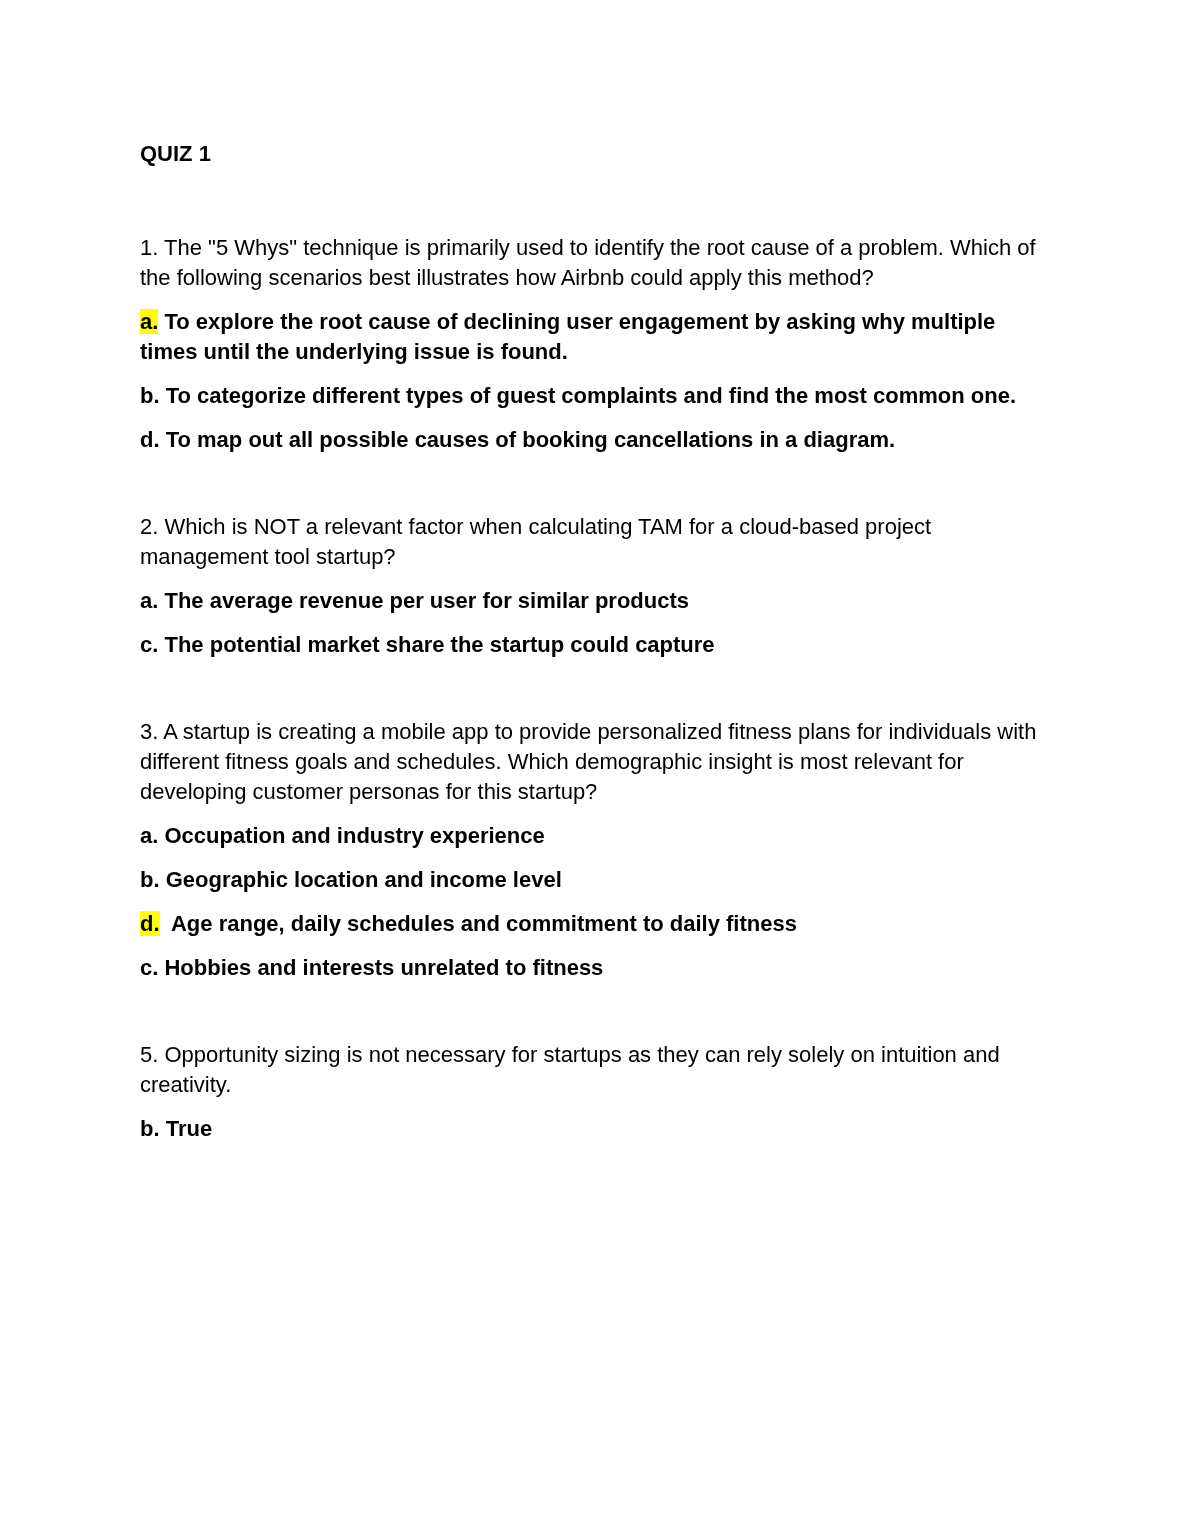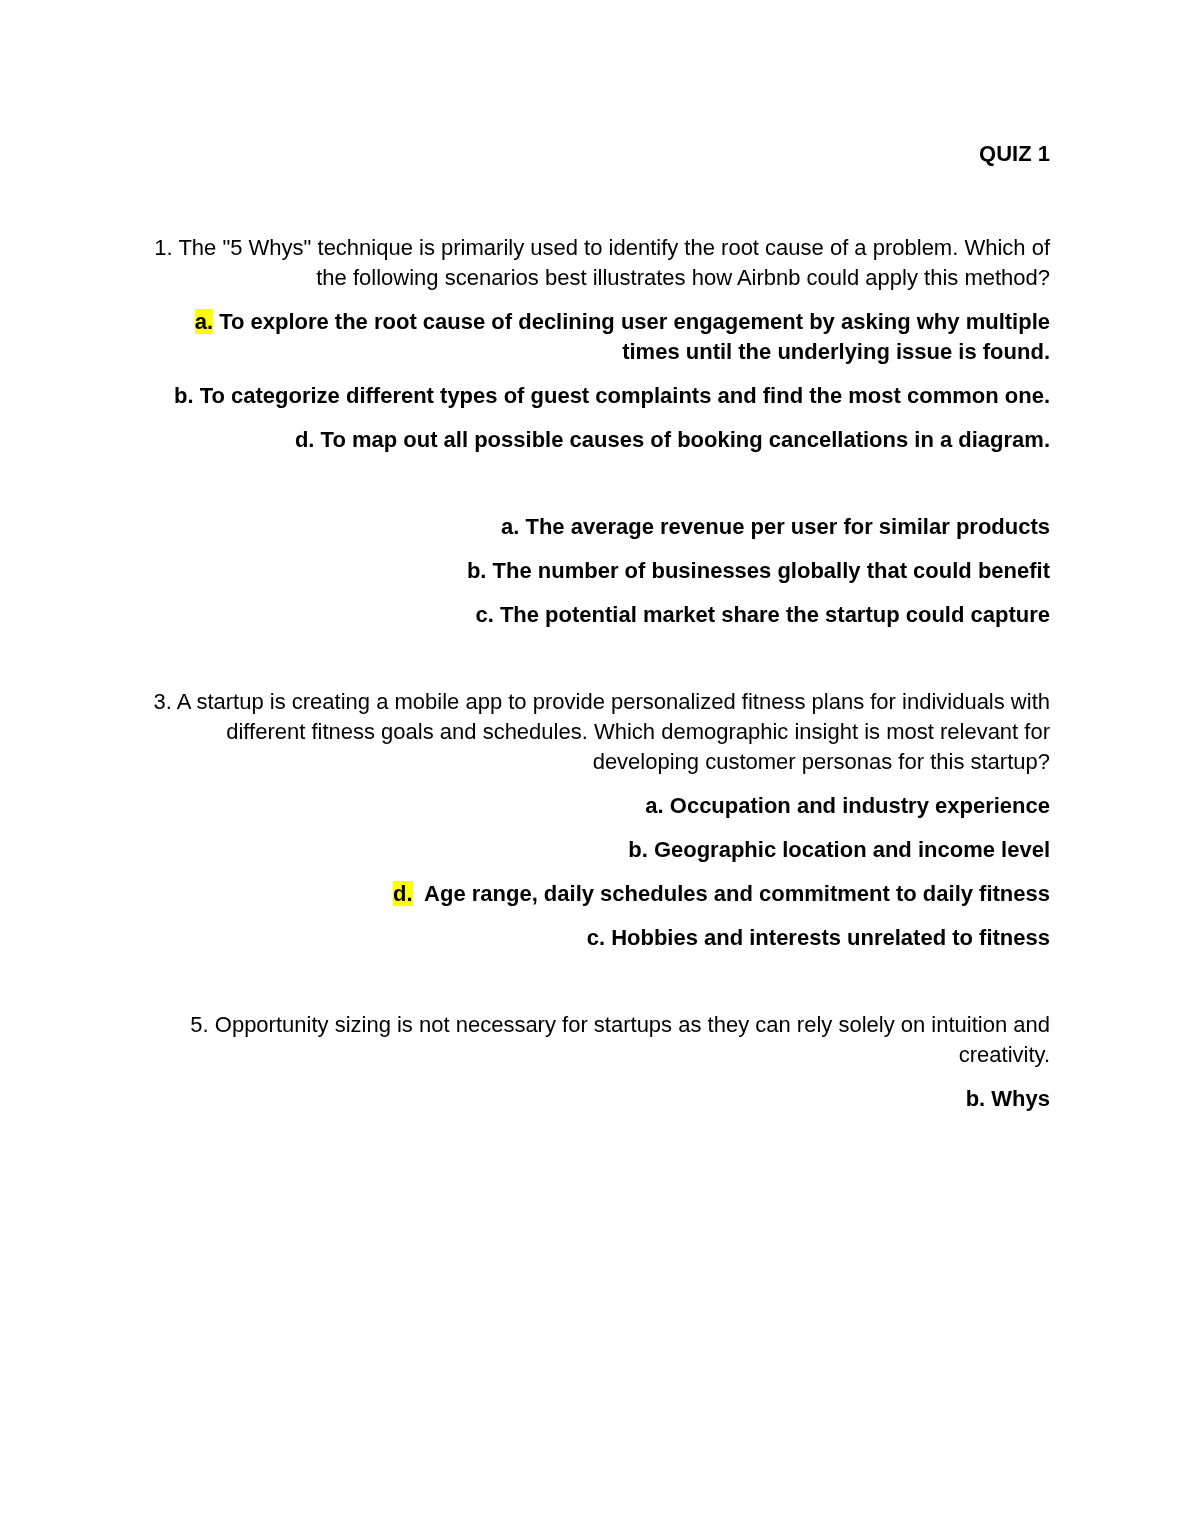--- a/index.html
+++ b/index.html
@@ -13,21 +13,20 @@
     font-family: "Liberation Sans", sans-serif;
     color: #000000;
   }
   .page {
     box-sizing: border-box;
     width: 1190px;
     height: 1540px;
     padding: 139px 140px 0 140px;
     overflow: hidden;
     background: #ffffff;
-    text-align: right;
   }
   .doc-title {
     font-size: 22px;
     line-height: 30px;
     font-weight: bold;
     margin: 0 0 64px 0;
   }
   .question-block {
     margin: 0 0 57px 0;
   }
@@ -60,31 +59,31 @@
   <div class="doc-title">QUIZ 1</div>
 
   <div class="question-block">
     <p class="question-text">1. The "5 Whys" technique is primarily used to identify the root cause of a problem. Which of the following scenarios best illustrates how Airbnb could apply this method?</p>
     <p class="option"><span class="opt-label hl">a.</span> <span class="opt-text">To explore the root cause of declining user engagement by asking why multiple times until the underlying issue is found.</span></p>
     <p class="option"><span class="opt-label">b.</span> <span class="opt-text">To categorize different types of guest complaints and find the most common one.</span></p>
     <p class="option"><span class="opt-label">d.</span> <span class="opt-text">To map out all possible causes of booking cancellations in a diagram.</span></p>
   </div>
 
   <div class="question-block">
+    <p class="question-text">2. Which is NOT a relevant factor when calculating TAM for a cloud-based project management tool startup?</p>
     <p class="option"><span class="opt-label">a.</span> <span class="opt-text">The average revenue per user for similar products</span></p>
-    <p class="option"><span class="opt-label">b.</span> <span class="opt-text">The number of businesses globally that could benefit</span></p>
     <p class="option"><span class="opt-label">c.</span> <span class="opt-text">The potential market share the startup could capture</span></p>
   </div>
 
   <div class="question-block">
     <p class="question-text">3. A startup is creating a mobile app to provide personalized fitness plans for individuals with different fitness goals and schedules. Which demographic insight is most relevant for developing customer personas for this startup?</p>
     <p class="option"><span class="opt-label">a.</span> <span class="opt-text">Occupation and industry experience</span></p>
     <p class="option"><span class="opt-label">b.</span> <span class="opt-text">Geographic location and income level</span></p>
     <p class="option"><span class="opt-label hl">d.</span> <span class="opt-text"> Age range, daily schedules and commitment to daily fitness</span></p>
     <p class="option"><span class="opt-label">c.</span> <span class="opt-text">Hobbies and interests unrelated to fitness</span></p>
   </div>
 
   <div class="question-block">
     <p class="question-text">5. Opportunity sizing is not necessary for startups as they can rely solely on intuition and creativity.</p>
-    <p class="option"><span class="opt-label">b.</span> <span class="opt-text">Whys</span></p>
+    <p class="option"><span class="opt-label">b.</span> <span class="opt-text">True</span></p>
   </div>
 
 </div>
 
 </body></html>

